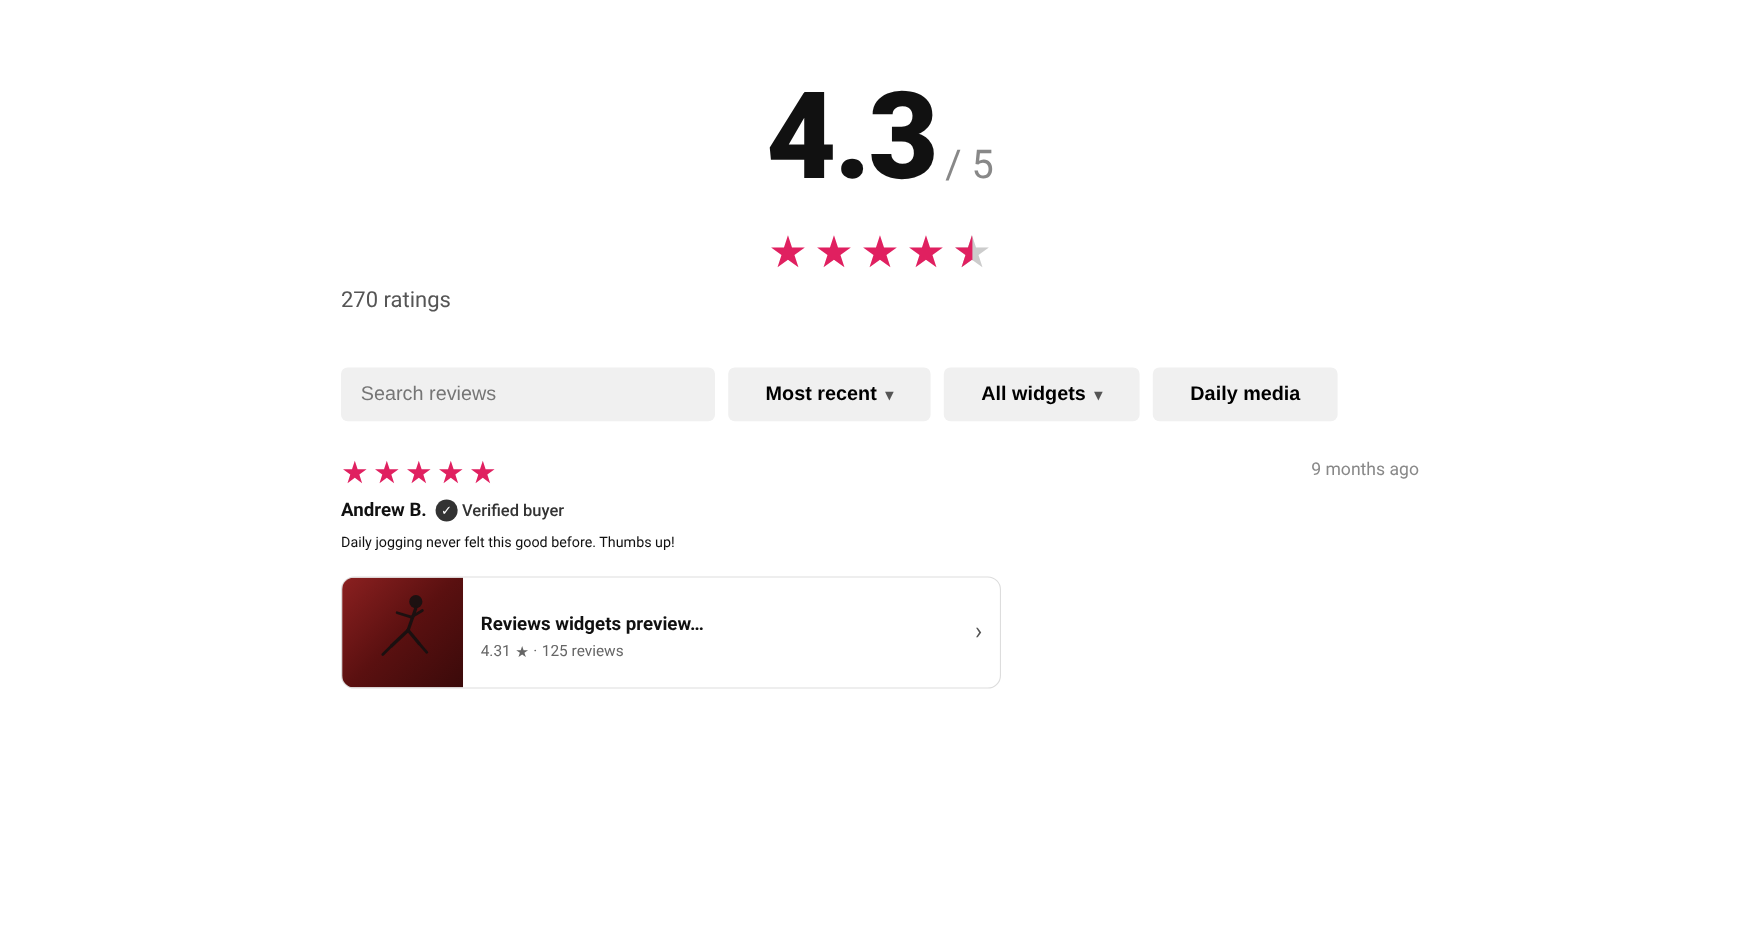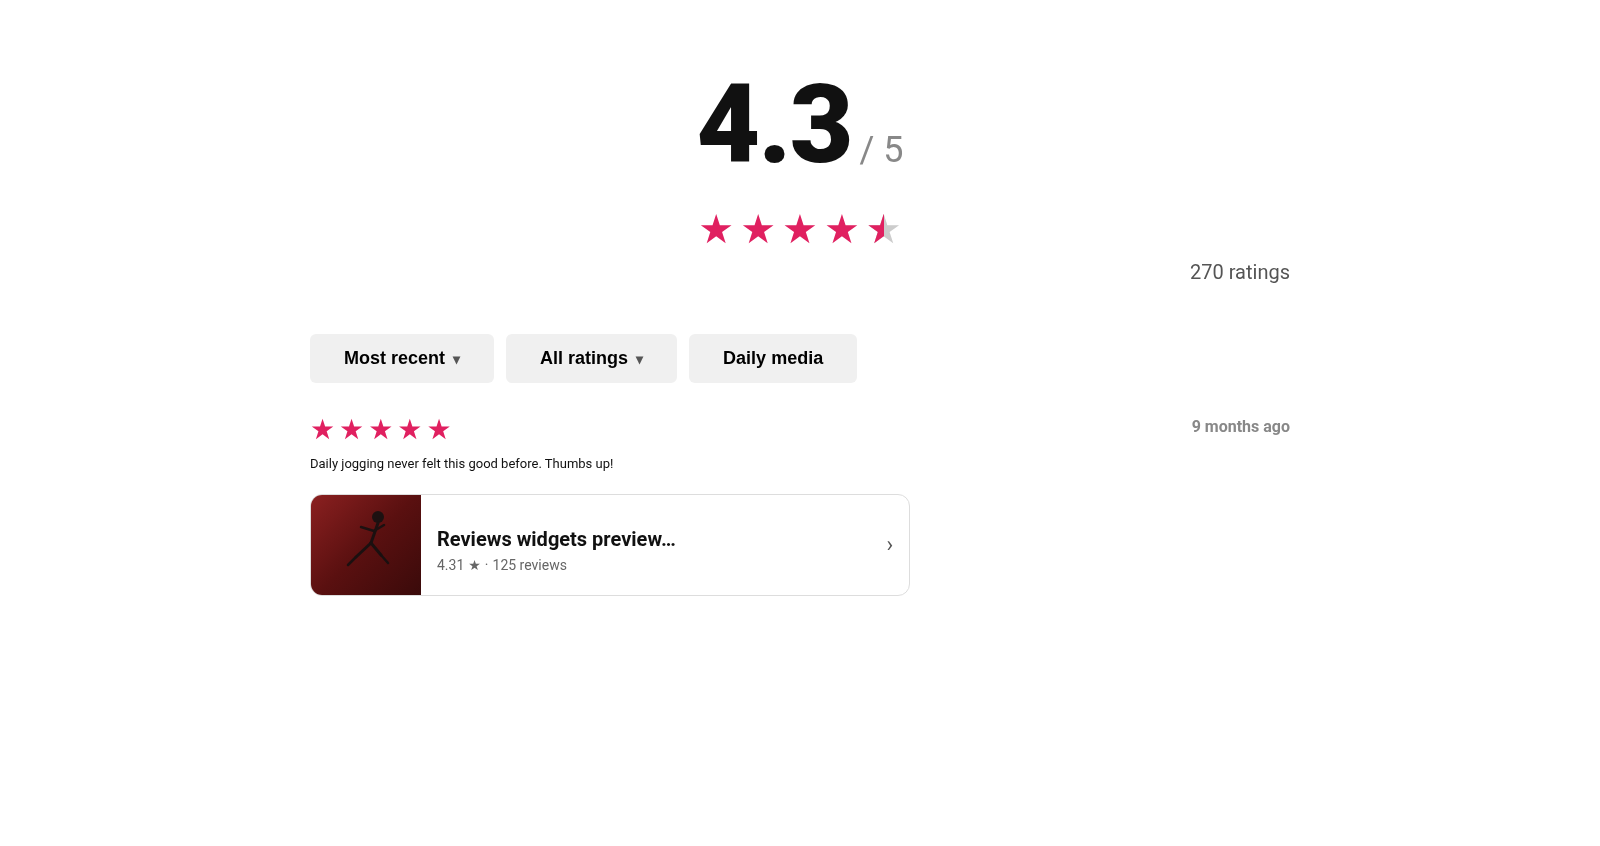--- a/index.html
+++ b/index.html
@@ -12,21 +12,21 @@
     }
 
     .page-wrapper {
       max-width: 1100px;
       margin: 0 auto;
       padding: 40px 60px;
     }
 
     
     .rating-section {
-      text-align: right;
+      text-align: left;
       padding: 30px 0 20px;
     }
 
     .big-rating {
       display: flex;
       align-items: baseline;
       justify-content: center;
       gap: 8px;
       margin-bottom: 30px;
     }
@@ -122,21 +122,20 @@
 
     .review-star {
       font-size: 28px;
       color: #e02060;
     }
 
     .review-time {
       font-size: 16px;
       color: #888;
       padding-top: 4px;
-      font-weight: bold;
     }
 
     .reviewer-name {
       font-size: 17px;
       font-weight: 700;
       margin-bottom: 10px;
       display: flex;
       align-items: center;
       gap: 8px;
     }
@@ -205,21 +204,21 @@
       height: 80px;
       opacity: 0.85;
     }
 
     .preview-content {
       flex: 1;
       padding: 14px 16px;
     }
 
     .preview-title {
-      font-size: 20px;
+      font-size: 17px;
       font-weight: 700;
       color: #111;
       margin-bottom: 6px;
       margin-top: 10px;
     }
 
     .preview-meta {
       font-size: 14px;
       color: #666;
       display: flex;
@@ -282,45 +281,53 @@
       <span class="half-star-container">
         <span class="half-star-bg">★</span>
         <span class="half-star-full">★</span>
       </span>
     </div>
 
     <div class="ratings-count">270 ratings</div>
   </div>
 
   <div class="filter-bar">
+    <input type="text" class="search-input" placeholder="Search reviews" style="">
     <button class="filter-btn">
       <span>Most recent</span>
       <span class="chevron">▾</span>
     </button>
     <button class="filter-btn">
-      <span>All ratings</span>
+      <span>All widgets</span>
       <span class="chevron">▾</span>
     </button>
     <button class="filter-btn">
       <span>Daily media</span>
     </button>
   </div>
 
   <div class="review-section">
     <div class="review-header">
       <div class="review-stars">
         <span class="review-star">★</span>
         <span class="review-star">★</span>
         <span class="review-star">★</span>
         <span class="review-star">★</span>
         <span class="review-star">★</span>
       </div>
       <span class="review-time">9 months ago</span>
     </div>
 
+    <div class="reviewer-name">
+      <span>Andrew B.</span>
+      <span class="verified-badge">
+        <span class="verified-icon">✓</span>
+        <span>Verified buyer</span>
+      </span>
+    </div>
 
     <p class="review-text">Daily jogging never felt this good before. Thumbs up!</p>
 
     <div class="preview-card">
       <div class="preview-thumb">
         <div class="preview-thumb-inner">
 
           <svg class="runner-svg" viewBox="0 0 80 80" xmlns="http://www.w3.org/2000/svg">
 
             <circle cx="52" cy="12" r="6" fill="#111"></circle>

